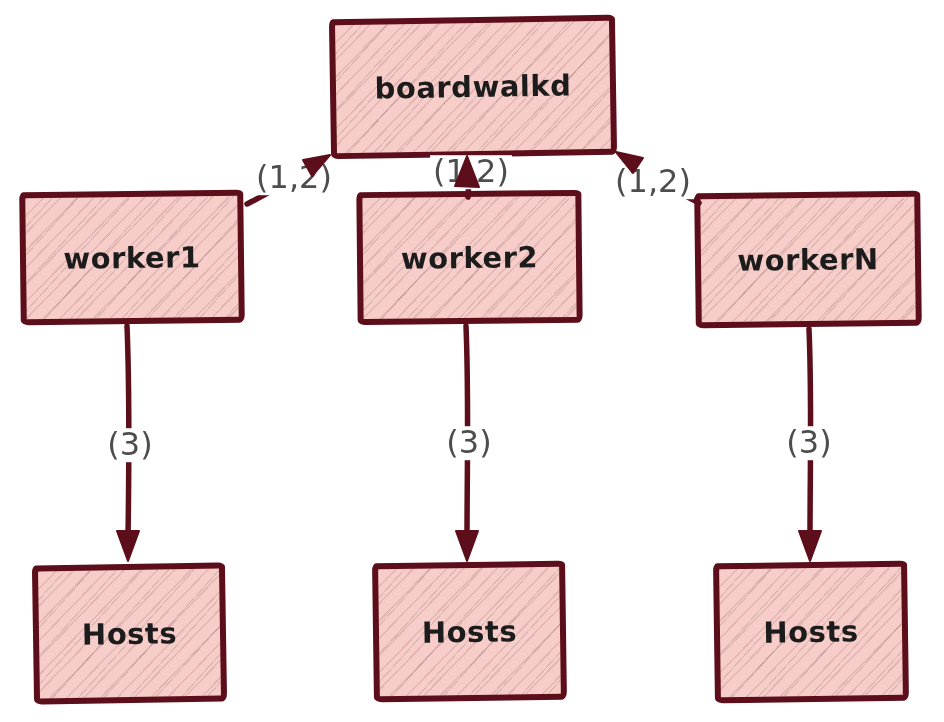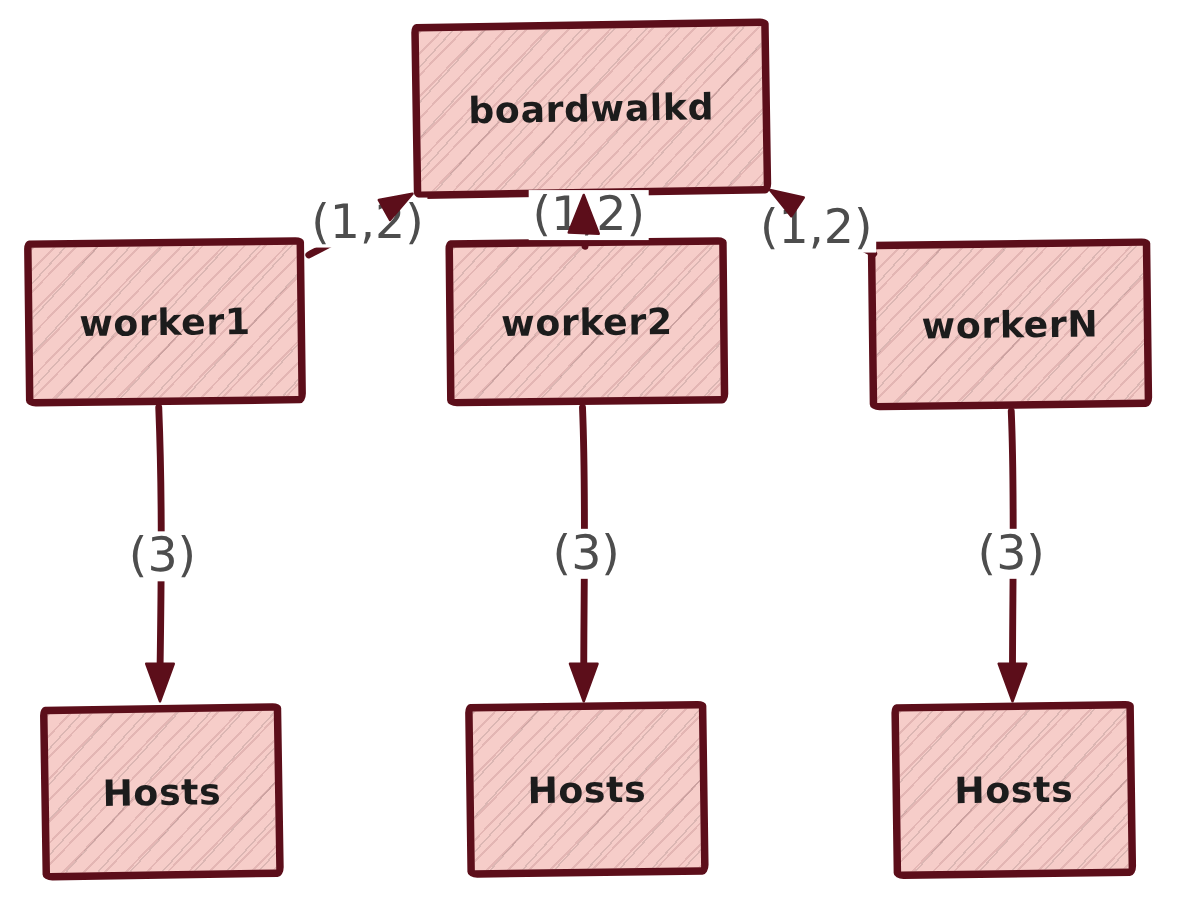--- a/index.html
+++ b/index.html
@@ -30,21 +30,21 @@
         rgba(110,90,90,0.20) 0px, rgba(110,90,90,0.20) 1.2px,
         transparent 1.2px, transparent 19px);
     display:flex;align-items:center;justify-content:center;
   }
   .node-label{
     font-weight:bold;font-size:29px;color:var(--text);
     letter-spacing:0.5px;white-space:nowrap;
   }
   .edge-label{
     position:absolute;z-index:3;transform:translate(-50%,-50%);
-    font-size:38px;line-height:1.05;color:var(--label);
+    font-size:32px;line-height:1.05;color:var(--label);
     background:var(--bg);padding:0 3px;white-space:nowrap;
   }
   .edge-line{fill:none;stroke:var(--stroke);stroke-width:5.5;stroke-linecap:round;}
   .arrow-head{fill:var(--stroke);stroke:var(--stroke);stroke-width:2;stroke-linejoin:round;}
 </style>
 </head>
 <body>
 
 <div class="canvas">
 

